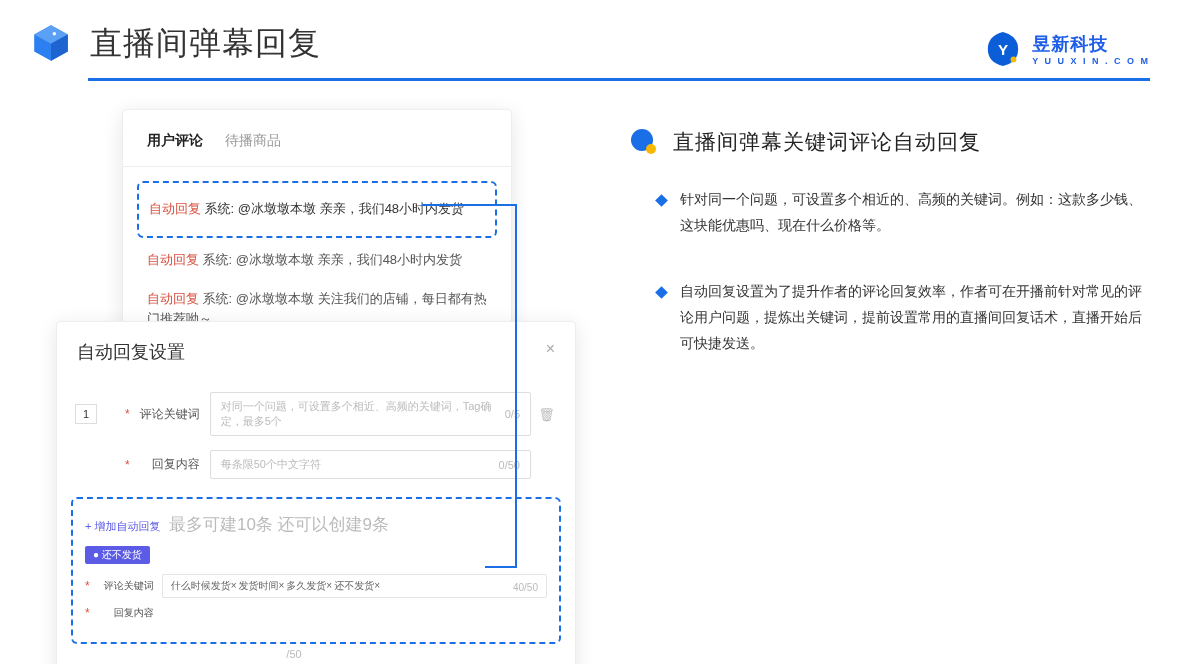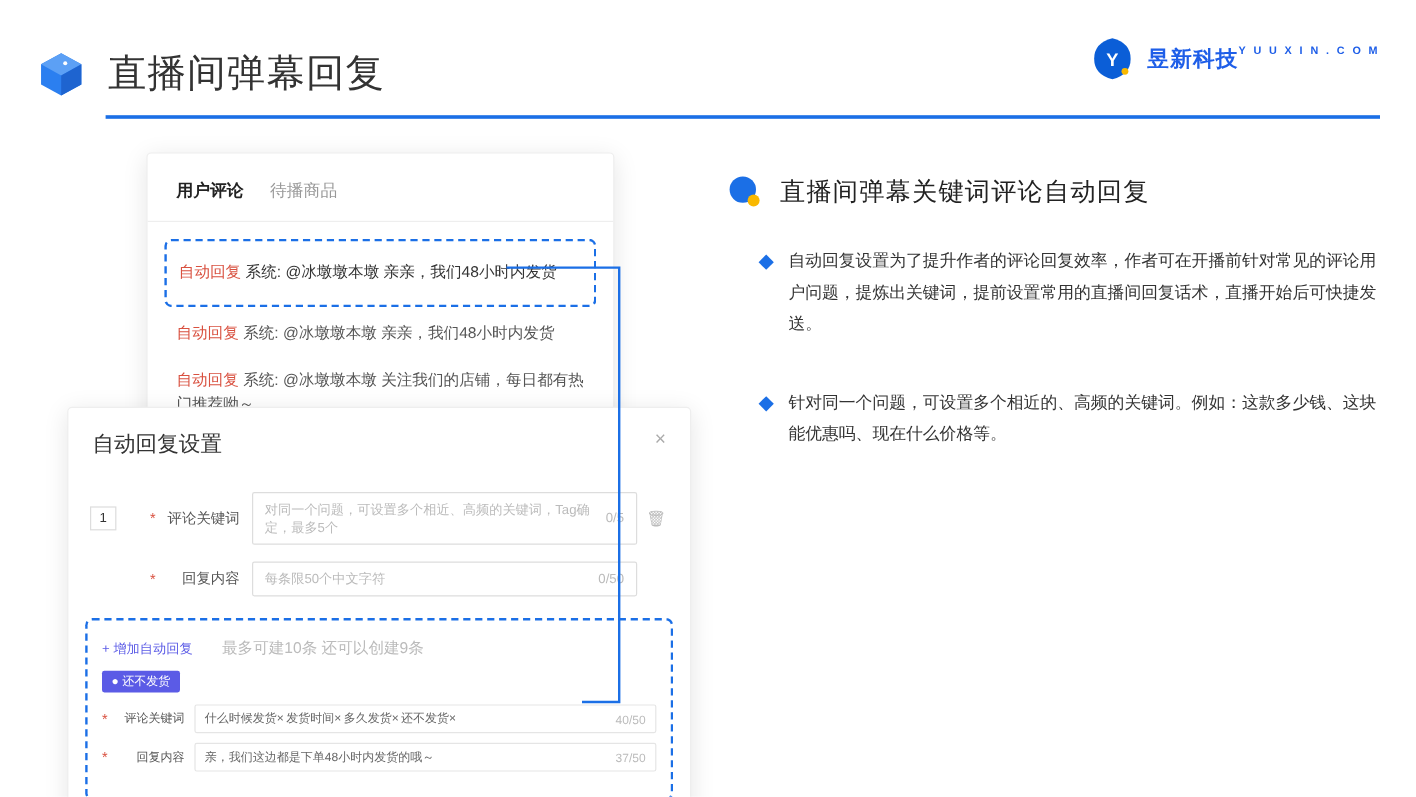--- a/index.html
+++ b/index.html
@@ -1,27 +1,27 @@
 <!DOCTYPE html>
 <html><head>
 <meta charset="utf-8">
 <style>
 *{box-sizing:border-box;margin:0;padding:0}
 body{font-family:"Microsoft YaHei","PingFang SC",Arial,sans-serif;background:#fff;width:1180px;height:664px;position:relative;overflow:hidden}
-.header{display:flex;align-items:center;padding:40px 30px 12px 30px;position:relative}
+.header{display:flex;align-items:flex-start;padding:22px 30px 12px 30px;position:relative}
 .hex-icon{width:42px;height:42px;position:relative;margin-right:18px}
 .hex-icon svg{width:100%;height:100%}
 .page-title{font-size:32px;color:#333;letter-spacing:1px;font-weight:500}
 .brand{position:absolute;right:30px;top:30px;display:flex;align-items:center}
 .brand-icon{width:38px;height:38px;margin-right:10px}
-.brand-text{display:flex;flex-direction:row}
+.brand-text{display:flex;flex-direction:column}
 .brand-cn{font-size:18px;color:#1e5ee8;font-weight:bold;letter-spacing:1px}
 .brand-en{font-size:9px;color:#1e5ee8;letter-spacing:2px;font-weight:bold}
 .hr-line{height:3px;background:#1b6fe6;margin:0 30px 0 88px}
-.content{display:flex;padding:20px 30px 0 30px;gap:36px}
+.content{display:flex;padding:20px 30px 0 30px;gap:59px}
 .left-col{width:540px;position:relative;height:520px}
 .right-col{flex:1;padding-top:26px}
 .panel{background:#fff;border:1px solid #eee;box-shadow:0 4px 20px rgba(0,0,0,0.1);border-radius:4px}
 .panel-top{position:absolute;top:8px;left:92px;width:390px;padding:22px 0 14px 0}
 .tabs{display:flex;gap:22px;padding:0 24px 16px 24px;border-bottom:1px solid #eee}
 .tab{font-size:14px;color:#999}
 .tab.active{color:#222;font-weight:bold}
 .comment-box{border:2px dashed #1b6fe6;border-radius:6px;margin:14px 14px 0 14px;padding:10px 10px}
 .comment{font-size:13px;color:#555;line-height:1.6;padding:6px 0}
 .comment .badge{color:#d95140;font-weight:400}
@@ -32,21 +32,21 @@
 .close-x{position:absolute;top:18px;right:20px;color:#aaa;font-size:16px;cursor:pointer}
 .form-row{display:flex;align-items:center;padding:10px 44px 4px 18px;font-size:12px;color:#666;position:relative}
 .order{width:22px;text-align:center;border:1px solid #ddd;padding:3px 0;margin-right:28px;font-size:11px;color:#333;background:#fff}
 .star{color:#d95140;margin-right:4px;font-size:12px}
 .fl{width:66px;text-align:right;margin-right:10px;color:#555}
 .inp{flex:1;border:1px solid #ddd;border-radius:2px;padding:6px 10px;font-size:11px;color:#bbb;display:flex;justify-content:space-between;align-items:center}
 .inp .cnt{color:#bbb}
 .del-ic{position:absolute;right:20px;color:#bbb;font-size:13px}
 .dashed-section{border:2px dashed #1b6fe6;border-radius:6px;margin:14px 14px 0 14px;padding:14px 12px 18px 12px}
 .add-link{color:#5b5be6;font-size:11px}
-.add-tip{color:#bbb;font-size:13px;margin-left:20px}
+.add-tip{color:#bbb;font-size:17px;margin-left:4px}
 .pill{background:#5b5be6;color:#fff;font-size:10px;padding:2px 8px;border-radius:2px;display:inline-block;margin-top:10px;margin-bottom:6px}
 .ex-row{display:flex;align-items:center;padding:4px 0;font-size:10px;color:#666}
 .ex-label{width:60px;text-align:right;margin-right:8px;color:#555}
 .ex-inp{flex:1;border:1px solid #e5e5e5;border-radius:2px;padding:4px 8px;display:flex;align-items:flex-end;gap:2px;background:#fff}
 .tag{color:#666;font-size:10px}
 .ex-cnt{color:#bbb;margin-left:auto}
 .r-head{display:flex;align-items:center;margin-bottom:30px}
 .bubble-ic{width:30px;height:30px;margin-right:14px;position:relative}
 .r-title{font-size:21px;color:#222;letter-spacing:1px}
 .bullet-item{display:flex;margin-bottom:40px;font-size:14px;color:#333;line-height:1.85;padding-left:28px}
@@ -130,24 +130,20 @@
             <span class="tag">什么时候发货×</span>
             <span class="tag">发货时间×</span>
             <span class="tag">多久发货×</span>
             <span class="tag">还不发货×</span>
             <span class="ex-cnt">40/50</span>
           </div>
         </div>
         <div class="ex-row">
           <span class="star">*</span>
             <div class="ex-label">回复内容</div>
-          <div class="ex-inp">
-            <span>亲，我们这边都是下单48小时内发货的哦～</span>
-            <span class="ex-cnt">37/50</span>
-          </div>
         </div>
       </div>
       <div style="text-align:center;padding:4px 44px 0 0;font-size:11px;color:#bbb">/50</div>
     </div>
 
     <svg style="position:absolute;top:82px;left:0;width:540px;height:460px;pointer-events:none">
       <path d="M 392 22 L 486 22 L 486 384 L 455 384" stroke="#1b6fe6" stroke-width="2" fill="none"></path>
     </svg>
   </div>
 
@@ -156,20 +152,20 @@
       <div class="bubble-ic">
         <svg viewBox="0 0 30 30">
             <circle cx="13" cy="13" r="11" fill="#1b6fe6"></circle>
             <circle cx="22" cy="22" r="5" fill="#f9b800"></circle>
           </svg>
       </div>
       <div class="r-title">直播间弹幕关键词评论自动回复</div>
     </div>
     <div class="bullet-item">
       <div class="diamond"></div>
-      <div>自动回复设置为了提升作者的评论回复效率，作者可在开播前针对常见的评论用户问题，提炼出关键词，提前设置常用的直播间回复话术，直播开始后可快捷发送。</div>
+      <div>针对同一个问题，可设置多个相近的、高频的关键词。例如：这款多少钱、这块能优惠吗、现在什么价格等。</div>
     </div>
     <div class="bullet-item">
       <div class="diamond"></div>
-      <div>针对同一个问题，可设置多个相近的、高频的关键词。例如：这款多少钱、这块能优惠吗、现在什么价格等。</div>
+      <div>自动回复设置为了提升作者的评论回复效率，作者可在开播前针对常见的评论用户问题，提炼出关键词，提前设置常用的直播间回复话术，直播开始后可快捷发送。</div>
     </div>
   </div>
 </div>
 
 </body></html>

